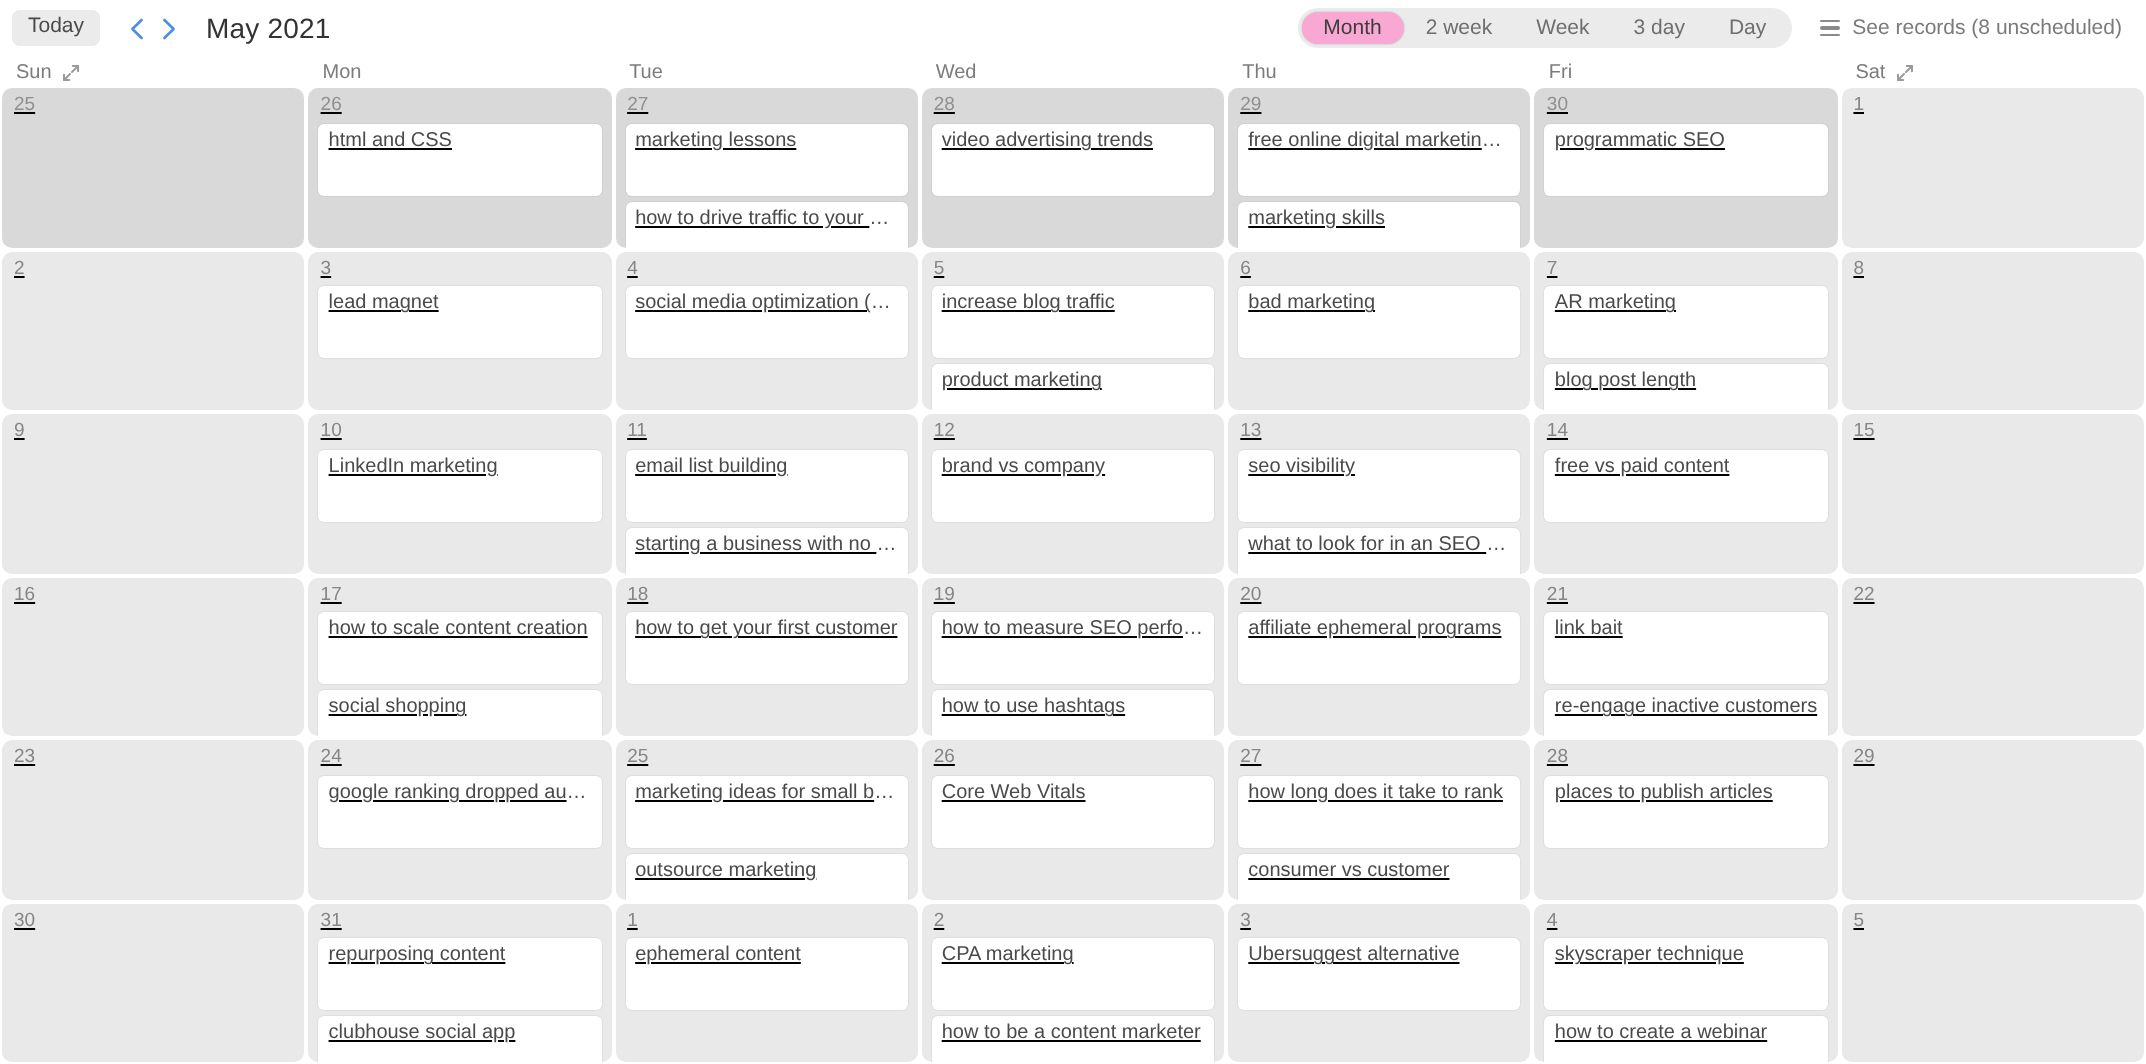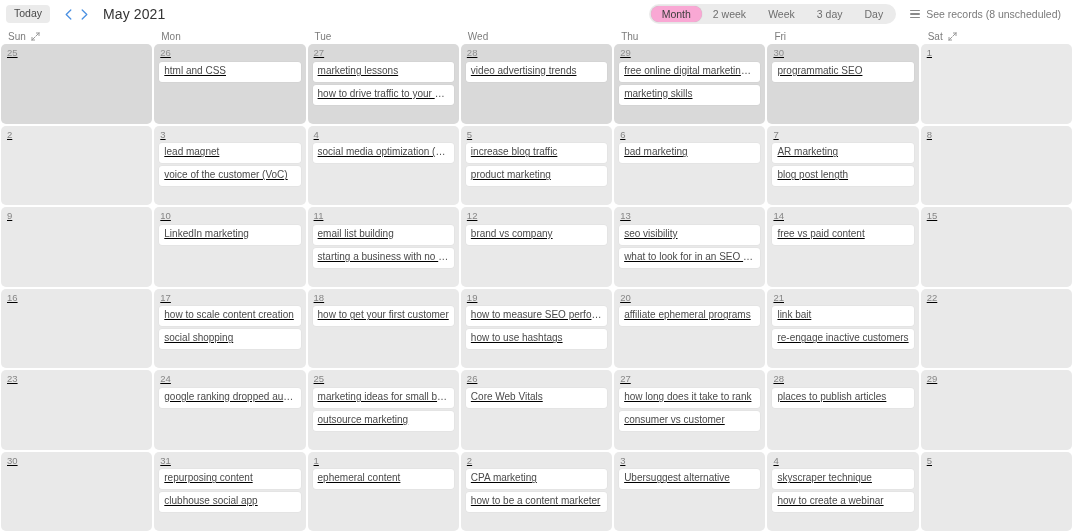--- a/index.html
+++ b/index.html
@@ -139,21 +139,21 @@
     user-select: none;
   }
   .day-cell.other-month .day-num { color: #8f8f8f; }
   .events { display: flex; flex-direction: column; gap: 3px; }
   .event {
     background: #ffffff;
     border-radius: 3px;
     font-size: 10px;
     color: #4a4a4a;
     line-height: 1;
-    padding: 4px 5px 6px;
+    padding: 4px 5px 22px;
     white-space: nowrap;
     overflow: hidden;
     text-overflow: ellipsis;
     cursor: pointer;
     box-shadow: 0 0 0 .5px rgba(0,0,0,.04);
   }
 </style>
 </head>
 <body>
 
@@ -276,21 +276,20 @@
       <div class="events"></div>
     </div>
     <div class="day-cell">
       <div class="day-num">2</div>
       <div class="events"></div>
     </div>
     <div class="day-cell">
       <div class="day-num">3</div>
       <div class="events">
         <div class="event">lead magnet</div>
-        <div class="event">voice of the customer (VoC)</div>
       </div>
     </div>
     <div class="day-cell">
       <div class="day-num">4</div>
       <div class="events">
         <div class="event">social media optimization (SMO)</div>
       </div>
     </div>
     <div class="day-cell">
       <div class="day-num">5</div>

